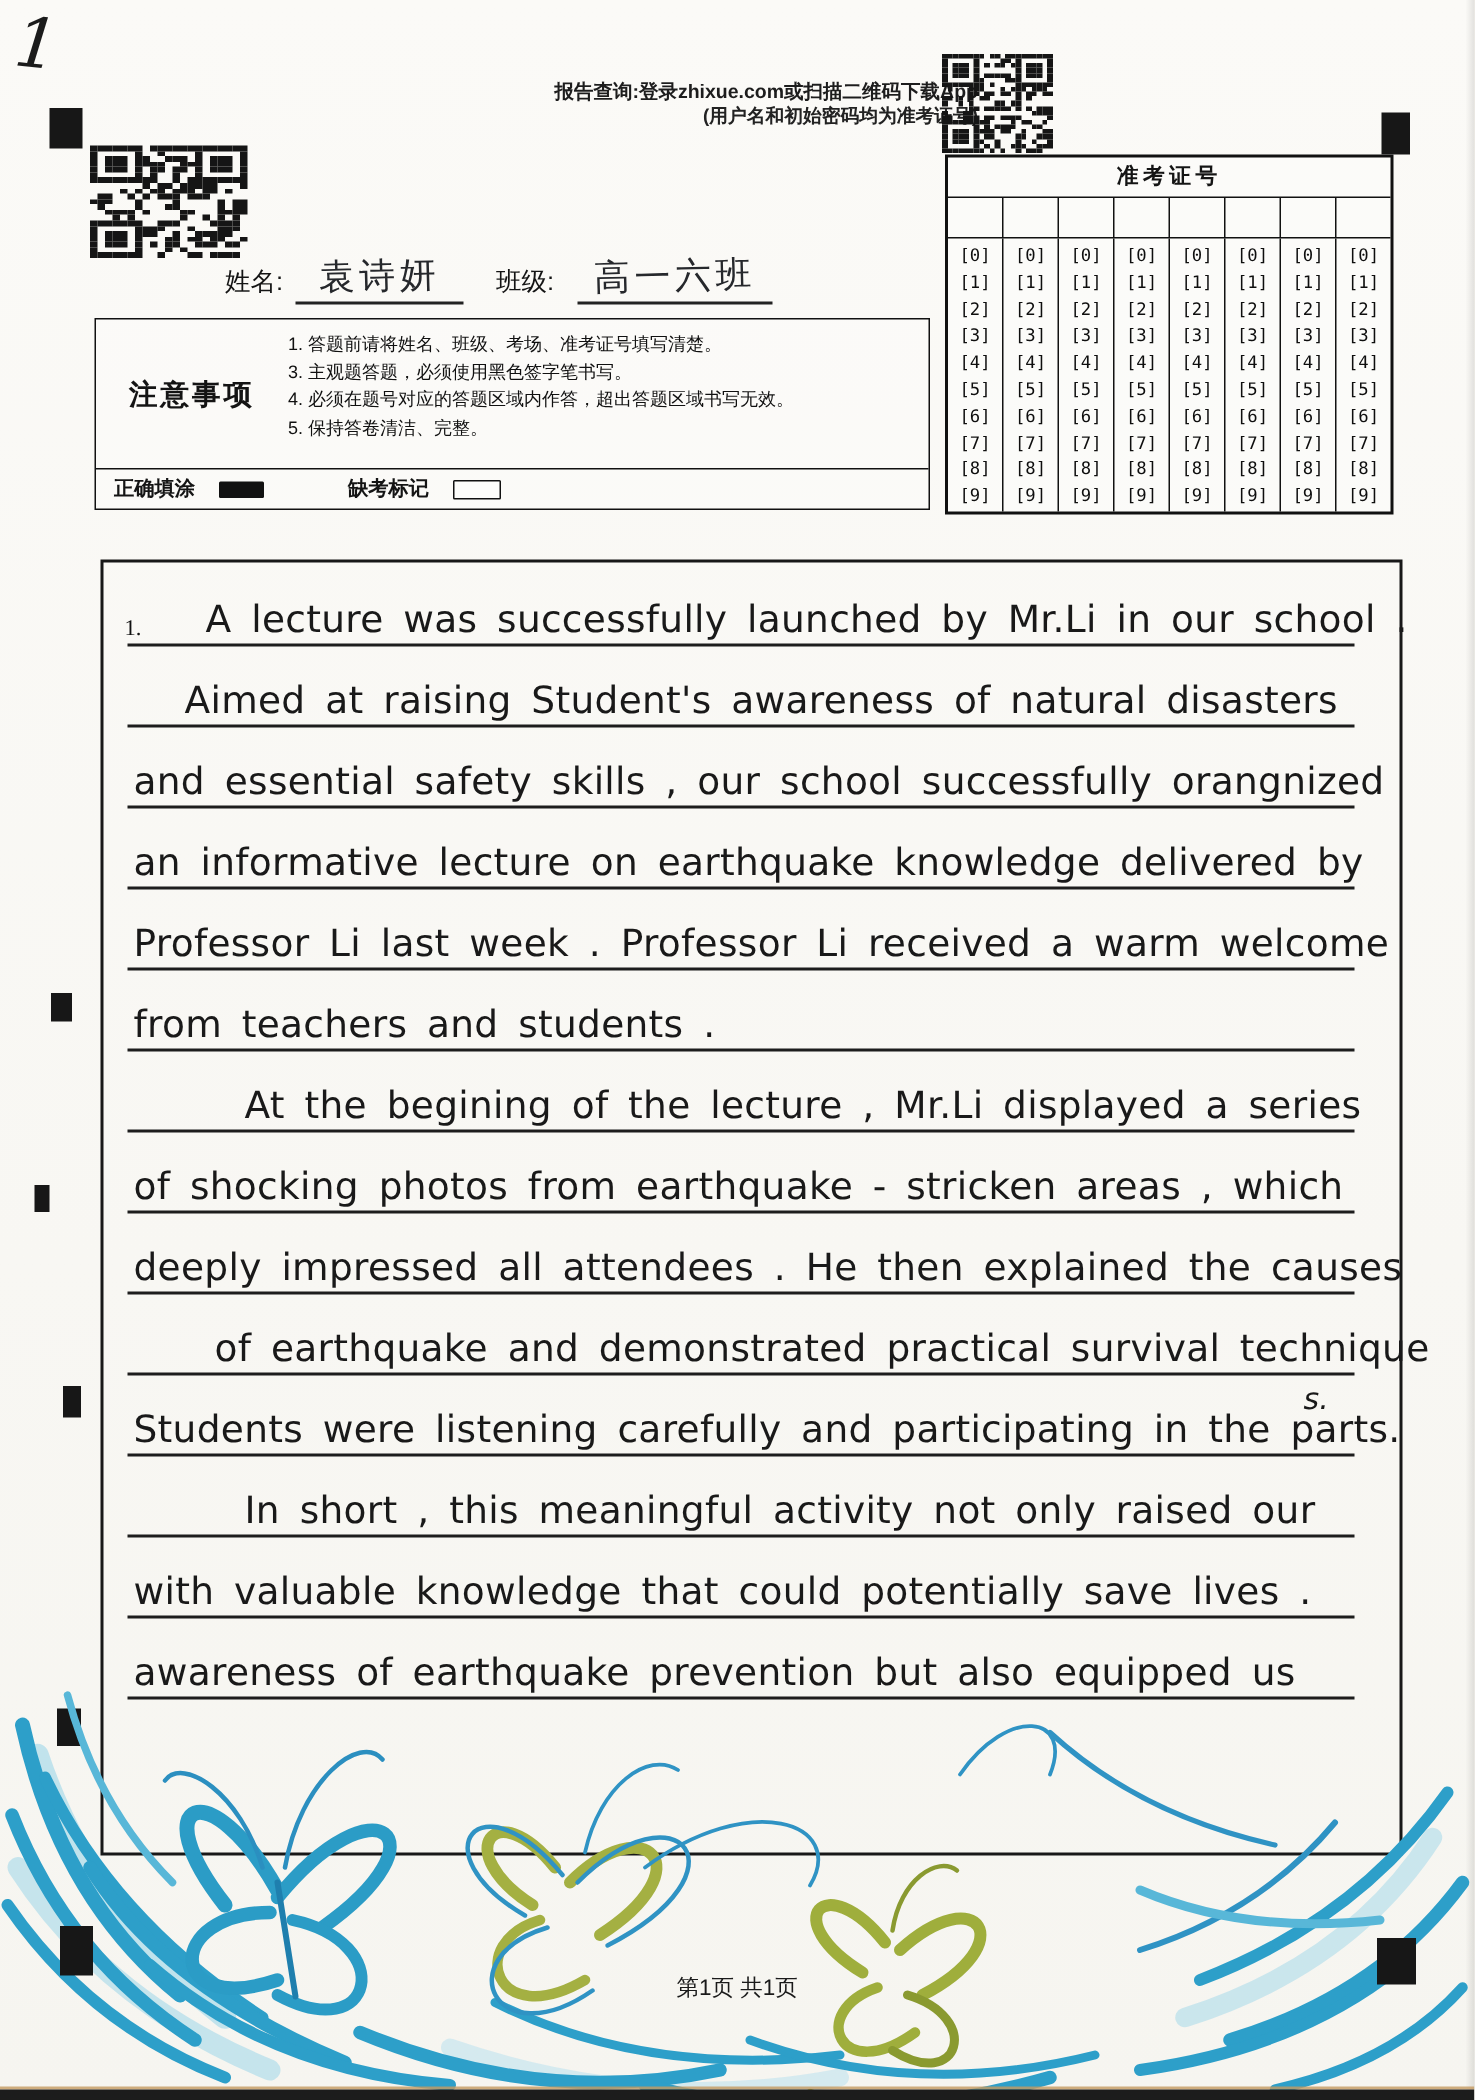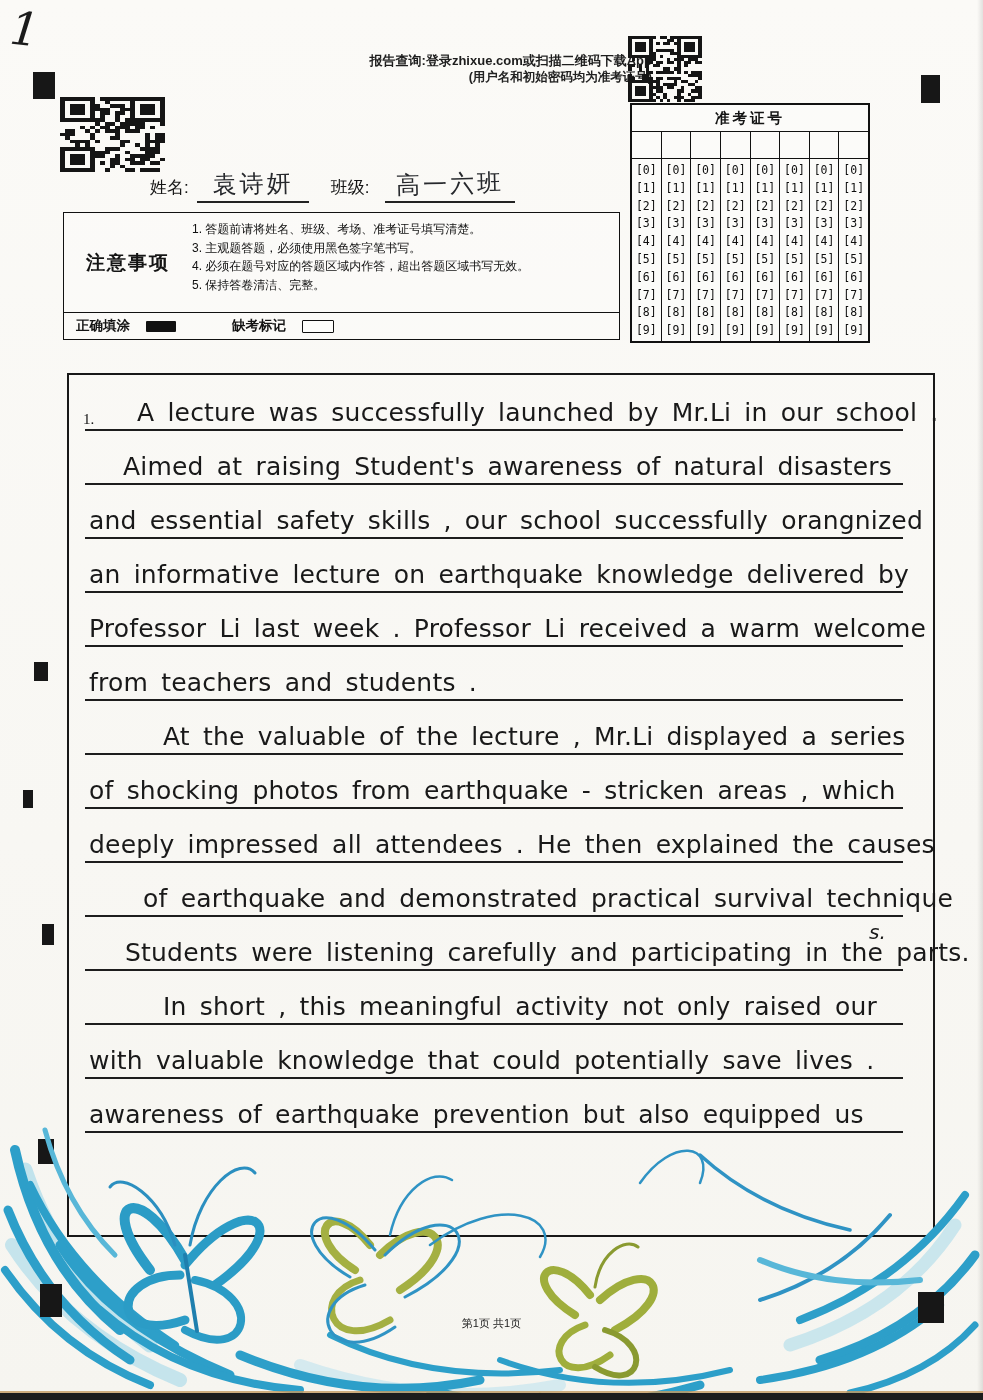--- a/index.html
+++ b/index.html
@@ -51,21 +51,21 @@
   #notice-items { flex:1; padding:7px 6px 3px 0; }
   .notice-item { font-size:12px; line-height:18.6px; color:#101010; white-space:nowrap; }
   #notice-footer {
     height:27px; border-top:1.5px solid #111; display:flex; align-items:center;
     padding-left:12px; font-size:13.5px; font-weight:bold;
   }
   #swatch-filled { width:30px; height:11px; background:#111; margin-left:16px; border-radius:1px; }
   #notice-footer .spacer { width:56px; }
   #swatch-empty { width:32px; height:13px; border:1.7px solid #111; margin-left:16px; border-radius:1px; background:#fdfdfb; }
   #exam-grid {
-    position:absolute; left:630px; top:103px; width:240px; height:240px;
+    position:absolute; left:630px; top:103px; width:299px; height:240px;
     border:2px solid #111; display:flex; flex-direction:column; background:rgba(255,255,255,.3);
   }
   #grid-title {
     height:27px; border-bottom:1.5px solid #111; text-align:center;
     font-size:14.5px; font-weight:bold; letter-spacing:3px; line-height:26px;
   }
   #grid-blank-row { height:27px; border-bottom:1.5px solid #111; display:flex; }
   .blank-cell { flex:1; border-left:1.5px solid #111; }
   .blank-cell:first-child { border-left:none; }
   #exam-grid-bubbles { flex:1; display:flex; }
@@ -89,21 +89,21 @@
     position:absolute; bottom:2px; white-space:nowrap;
     font-family:"DejaVu Sans", sans-serif; font-size:25px;
     color:#191919; word-spacing:5px; letter-spacing:0.2px;
   }
   #overflow-s {
     position:absolute; top:545px; left:800px; font-family:"DejaVu Sans", sans-serif;
     font-style:italic; font-size:20px; color:#191919;
   }
   #page-footer {
     position:absolute; left:0; right:0; top:1316px; text-align:center;
-    font-size:11px; color:#1a1a1a; z-index:5;
+    font-size:15px; color:#1a1a1a; z-index:5;
   }
   #decoration { position:absolute; left:0; top:1095px; width:983px; height:305px; z-index:2; }
   #scan-edge-bottom { position:absolute; left:0; right:0; bottom:0; height:7px; background:#1c1c1c; z-index:6; }
   #scan-edge-line { position:absolute; left:0; right:0; bottom:7px; height:2px; background:#c49a60; opacity:.8; z-index:6; }
   #scan-edge-right { position:absolute; top:0; right:0; width:6px; height:100%; background:linear-gradient(to right, rgba(0,0,0,0), rgba(0,0,0,.10)); }
 </style>
 </head>
 <body>
 
 <div id="page">
@@ -1170,33 +1170,33 @@
         <div class="essay-line">
           <span class="hw" style="left: 4px;">an informative lecture on earthquake knowledge delivered by</span>
         </div>
         <div class="essay-line">
           <span class="hw" style="left: 4px;">Professor Li last week . Professor Li received a warm welcome</span>
         </div>
         <div class="essay-line">
           <span class="hw" style="left: 4px;">from teachers and students .</span>
         </div>
         <div class="essay-line">
-          <span class="hw" style="left: 78px;">At the valuable of the lecture , Mr.Li displayed a series</span>
+          <span class="hw" style="left: 78px;">At the begining of the lecture , Mr.Li displayed a series</span>
         </div>
         <div class="essay-line">
           <span class="hw" style="left: 4px; text-align: right;">of shocking photos from earthquake - stricken areas , which</span>
         </div>
         <div class="essay-line">
           <span class="hw" style="left: 4px;">deeply impressed all attendees . He then explained the causes</span>
         </div>
         <div class="essay-line">
           <span class="hw" style="left: 20px; margin-left: 38px;">of earthquake and demonstrated practical survival technique</span>
         </div>
         <div class="essay-line">
-          <span class="hw" style="left: 4px; margin-left: 36px;">Students were listening carefully and participating in the parts.</span>
+          <span class="hw" style="left: 4px;">Students were listening carefully and participating in the parts.</span>
         </div>
         <div class="essay-line">
           <span class="hw" style="left: 78px;">In short , this meaningful activity not only raised our</span>
         </div>
         <div class="essay-line">
           <span class="hw" style="left: 4px;">with valuable knowledge that could potentially save lives .</span>
         </div>
         <div class="essay-line">
           <span class="hw" style="left: 4px;">awareness of earthquake prevention but also equipped us</span>
         </div>

